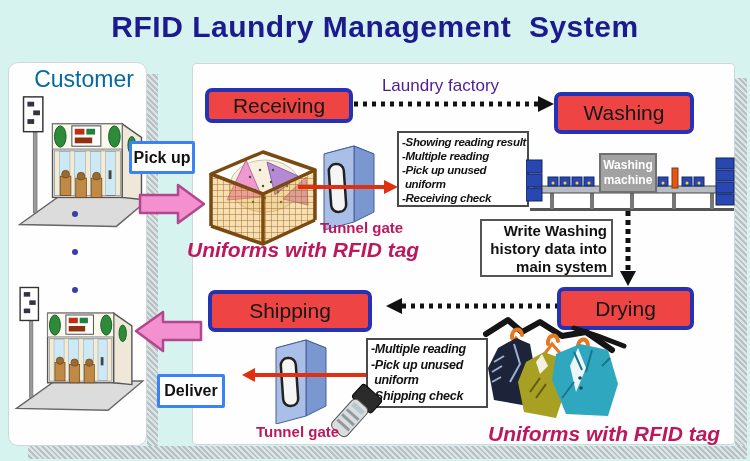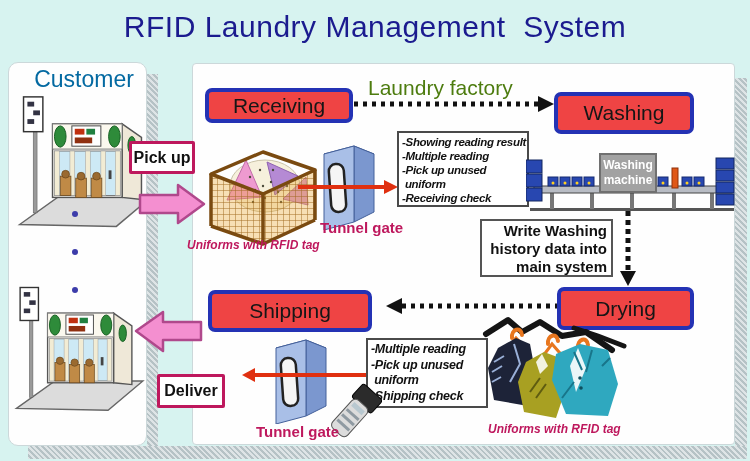--- a/index.html
+++ b/index.html
@@ -9,21 +9,21 @@
     background: #d7f3f0;
     position: relative;
     overflow: hidden;
   }
   .stage { position:absolute; left:0; top:0; width:750px; height:461px; }
   .abs { position:absolute; }
 
   .page-title {
     left:0; top:6; width:750px; height:42px; top:6px;
     display:flex; align-items:center; justify-content:center;
-    font-size:30px; font-weight:normal; color:#1b1b8f;
+    font-size:30px; font-weight:bold; color:#1b1b8f;
     white-space:pre; letter-spacing:0.5px;
   }
 
   .panel {
     background:#fefefe;
     border:1px solid #ccd8da;
   }
   .panel.left  { left:8px;  top:62px; width:139px; height:384px; border-radius:10px; }
   .panel.main  { left:192px; top:63px; width:543px; height:382px; border-radius:4px; }
 
@@ -34,38 +34,38 @@
   .shadow.left-right  { left:147px; top:74px;  width:11px; height:372px; }
   .shadow.main-right  { left:735px; top:78px;  width:12px; height:374px; }
   .shadow.bottom      { left:28px;  top:446px; width:719px; height:13px; }
 
   .customer-title {
     left:24px; top:66px; width:120px; height:26px;
     font-size:23px; color:#0369a1; text-align:center;
   }
   .factory-title {
     left:368px; top:76px; width:145px; height:24px;
-    font-size:21px; color:#4d7c0f; 
+    font-size:17px; color:#4c1d95; text-align:center;
   }
 
   .process-box {
     background:#ef4444;
     border:4px solid #2432b4;
     border-radius:7px;
     display:flex; align-items:center; justify-content:center;
     font-size:21px; color:#161616;
   }
   .process-box.receiving { left:205px; top:88px;  width:148px; height:35px; }
   .process-box.washing   { left:554px; top:92px;  width:140px; height:42px; }
   .process-box.drying    { left:557px; top:287px; width:137px; height:43px; }
   .process-box.shipping  { left:208px; top:290px; width:164px; height:42px; }
 
   .action-box {
     background:#fff;
-    border:3px solid #be185d;
+    border:3px solid #3b82f6;
     border-radius:2px;
     display:flex; align-items:center; justify-content:center;
     font-size:16px; font-weight:bold; color:#111;
   }
   .action-box.pickup  { left:129px; top:141px; width:66px; height:33px; }
   .action-box.deliver { left:129px; top:374px; width:68px; height:34px;margin-left:28px; }
 
   .note-box {
     background:#fff;
     border:2px solid #4a4a4a;
@@ -78,21 +78,21 @@
   .note-line { white-space:pre; }
 
   .write-box {
     left:480px; top:219px; width:133px; height:58px;
     background:#fff; border:2px solid #555;
     padding:1px 4px;
     font-size:15px; font-weight:bold; color:#111; line-height:18px;text-align:right;
   }
 
   .caption { font-weight:bold; font-size:15px; color:#be185d; white-space:nowrap; }
-  .caption.italic { font-style:italic; font-size:12px; }
+  .caption.italic { font-style:italic; font-size:21px; }
   .cap-tg1 { left:320px; top:219px; }
   .cap-tg2 { left:256px; top:423px; }
   .cap-un1 { left:187px; top:238px; }
   .cap-un2 { left:488px; top:422px; }
 
   .dot { width:6px; height:6px; border-radius:50%; background:#3c3caa; }
   .dot.d1 { left:72px; top:211px; }
   .dot.d2 { left:72px; top:249px; }
   .dot.d3 { left:72px; top:287px; }
 

